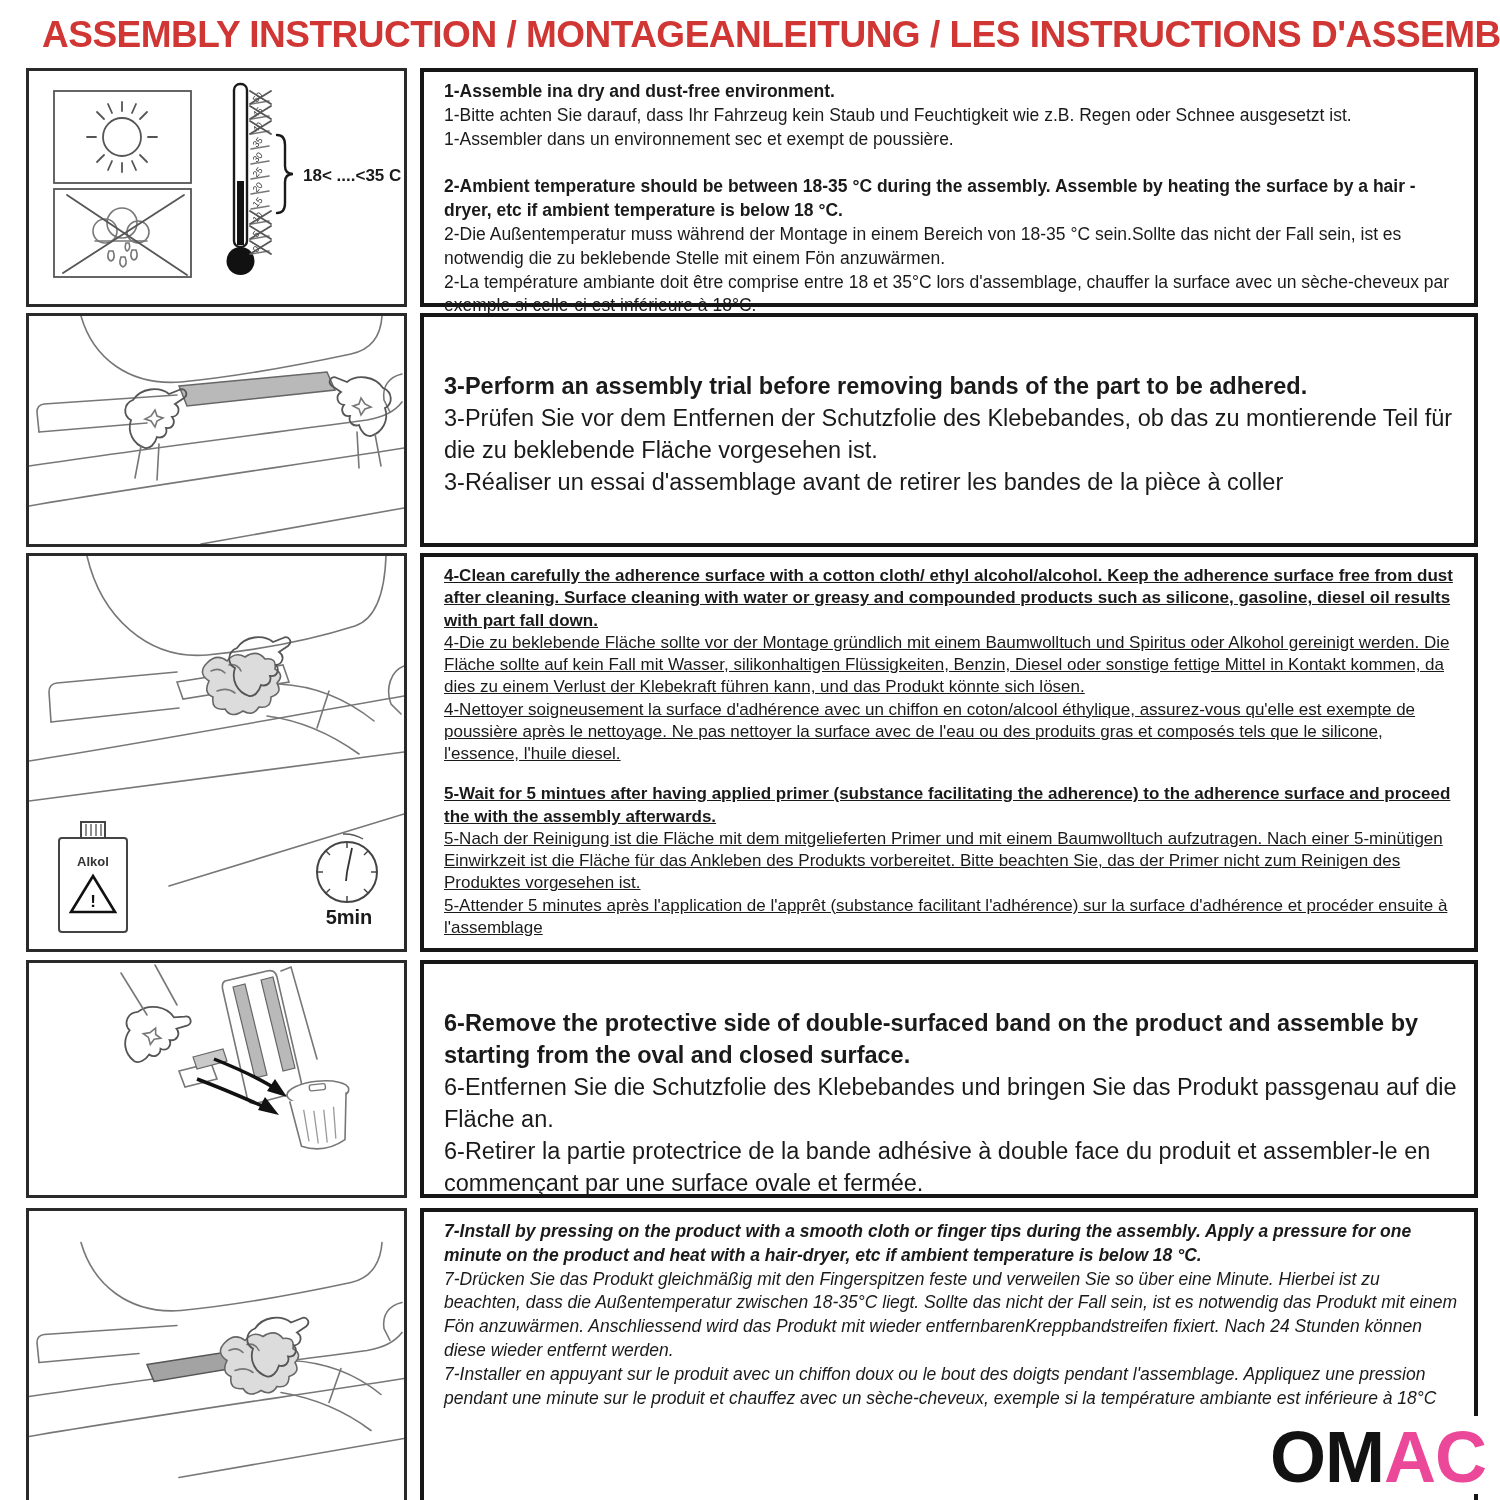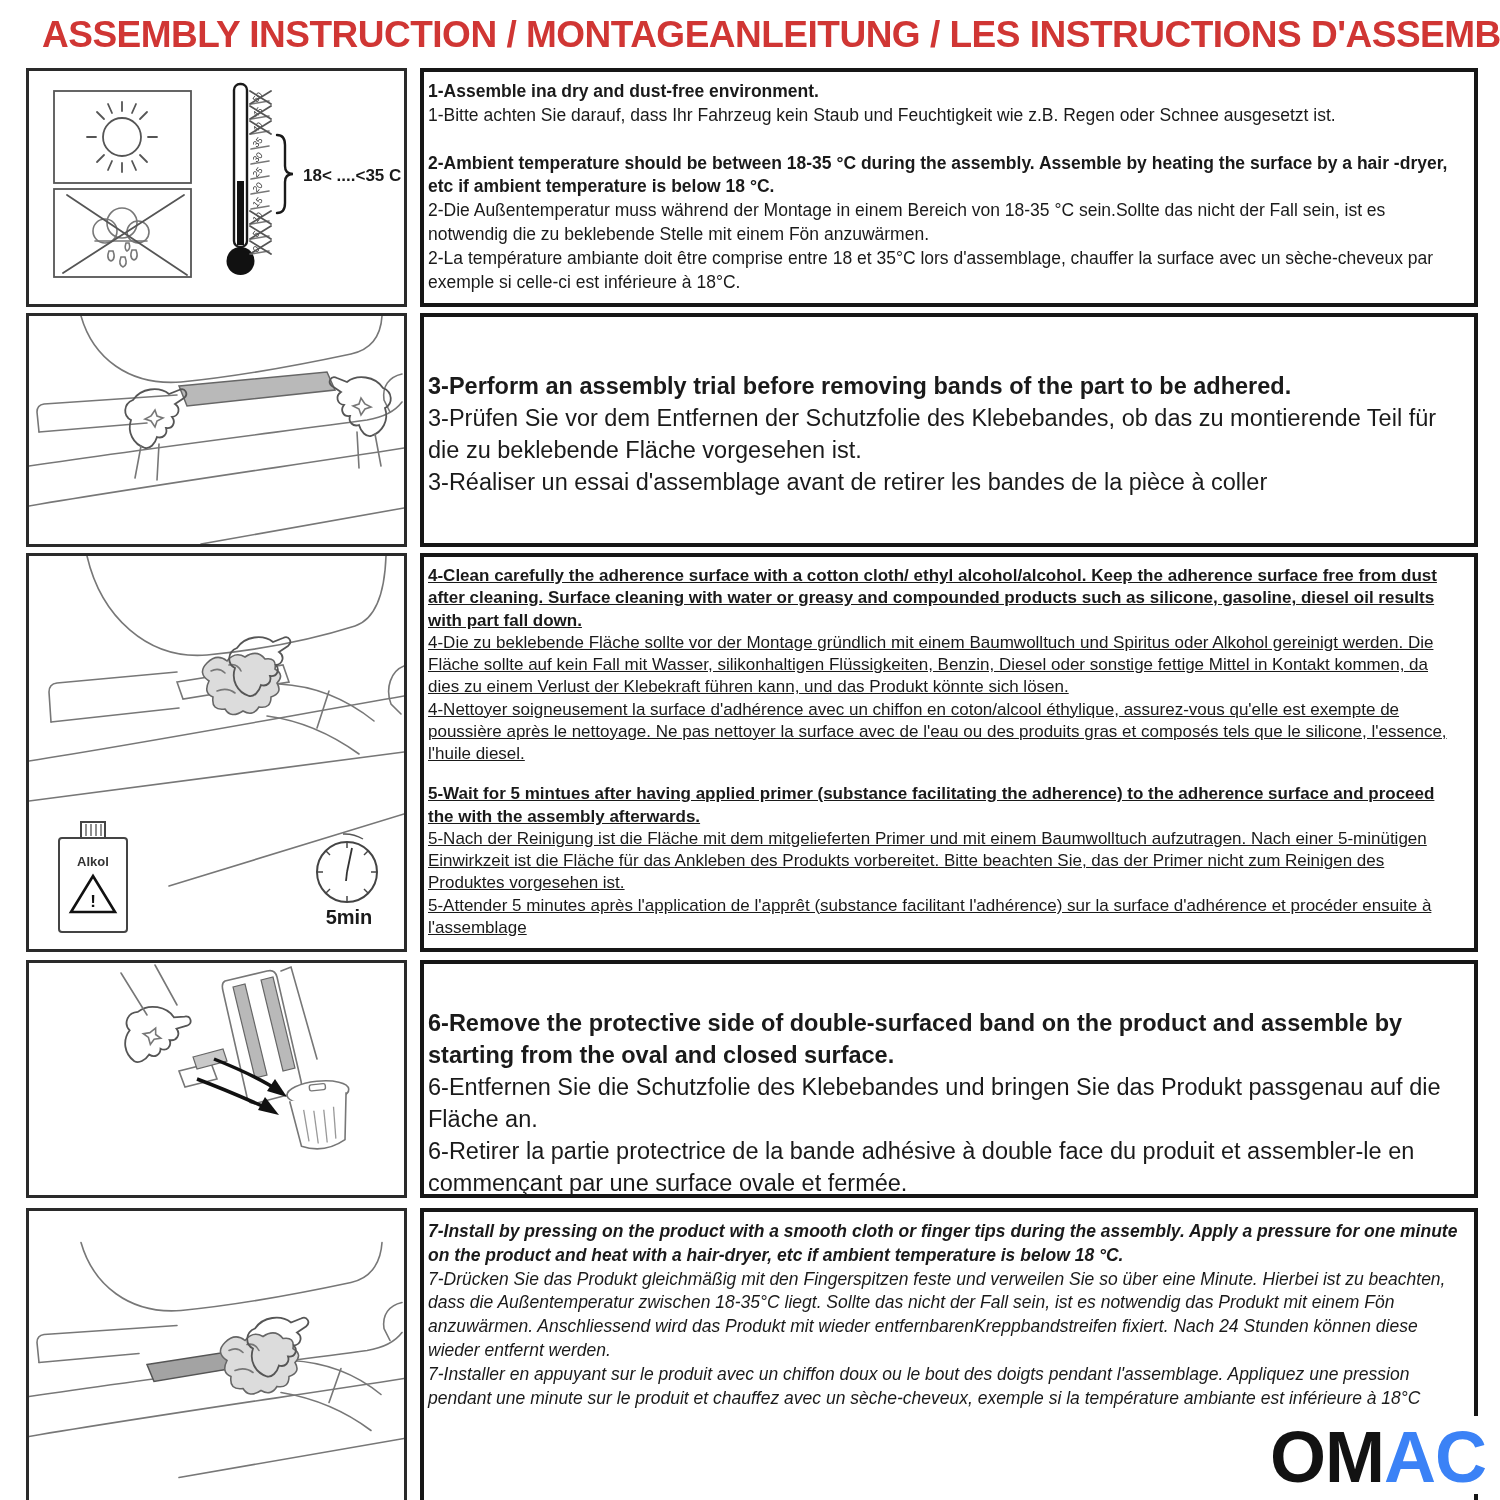--- a/index.html
+++ b/index.html
@@ -9,42 +9,42 @@
 
   .title { position:absolute; left:42px; top:14px; width:1430px;
            font-size:37px; font-weight:bold; letter-spacing:-0.5px;
            color:#d03634; white-space:nowrap; }
 
   .row { position:absolute; left:0; width:1500px; }
   .figbox { position:absolute; left:26px; width:381px; height:100%;
             border:3px solid #2a2a2a; background:#fff; }
   .figbox svg { display:block; width:100%; height:100%; }
   .textbox { position:absolute; left:420px; width:1058px; height:100%;
-             border:4px solid #161616; background:#fff; padding:8px 14px 6px 4px; }
+             border:4px solid #161616; background:#fff; padding:8px 14px 6px 20px; }
 
   .r1 { top:68px;   height:239px; }
   .r2 { top:313px;  height:234px;text-decoration:underline; }
   .r3 { top:553px;  height:399px; }
   .r4 { top:960px;  height:238px; }
   .r5 { top:1208px; height:304px;font-style:italic; }
 
   .t-sm  { font-size:17.5px; line-height:1.36; }
   .t-xs  { font-size:17px;   line-height:1.31;text-decoration:underline; }
   .t-lg  { font-size:23.5px; line-height:1.36; }
   .pad-lg { padding-top:54px; }
   .pad-md { padding-top:44px; }
   p.en { font-weight:bold; }
   .sp  { height:24px; }
   .sp2 { height:18px; }
 
   .logo { position:absolute; right:14px; bottom:6px; background:#fff;
           padding:4px 0 0 18px; font-weight:bold; font-size:72px; line-height:74px;
           letter-spacing:-1px; white-space:nowrap; }
   .logo .lb { color:#121212;margin-top:36px; }
-  .logo .lr { color:#3b82f6; }
+  .logo .lr { color:#ec4899; }
 
   svg text { font-family:"Liberation Sans", sans-serif; }
   .sk  { fill:none; stroke:#777; stroke-width:1.6; stroke-linecap:round; }
   .sk2 { fill:none; stroke:#555; stroke-width:1.8; stroke-linecap:round; }
   .ink { fill:none; stroke:#1a1a1a; stroke-width:2.4; stroke-linecap:round; }
 </style>
 </head>
 <body>
 
 <div class="page">
@@ -135,20 +135,21 @@
               <line x1="221" y1="183" x2="242" y2="170"></line>
           </g>
           <path d="M 248,64 Q 256,64 256,74 L 256,95 Q 256,103 264,103 Q 256,103 256,111 L 256,132 Q 256,142 248,142" class="ink"></path>
           <text x="274" y="110" font-size="17" font-weight="bold" fill="#1a1a1a">18&lt; ....&lt;35 C</text>
         </g>
       </svg>
     </div>
     <div class="textbox t-sm">
       <p class="en">1-Assemble ina dry and dust-free environment.</p>
       <p class="de">1-Bitte achten Sie darauf, dass Ihr Fahrzeug kein Staub und Feuchtigkeit wie z.B. Regen oder Schnee ausgesetzt ist.</p>
+      <p class="fr">1-Assembler dans un environnement sec et exempt de poussière.</p>
       <div class="sp"></div>
       <p class="en">2-Ambient temperature should be between 18-35 °C  during the assembly. Assemble by heating the surface by a hair -dryer, etc if ambient temperature is below 18 °C.</p>
       <p class="de">2-Die Außentemperatur muss während der Montage in einem Bereich von 18-35 °C  sein.Sollte das nicht der Fall sein, ist es notwendig die zu beklebende Stelle mit einem Fön anzuwärmen.</p>
       <p class="fr">2-La température ambiante doit être comprise entre 18 et 35°C lors d'assemblage, chauffer la surface avec un sèche-cheveux par exemple si celle-ci est inférieure à 18°C.</p>
     </div>
   </div>
 
   <div class="row r2">
     <div class="figbox">
       <svg viewBox="0 0 375 228">

